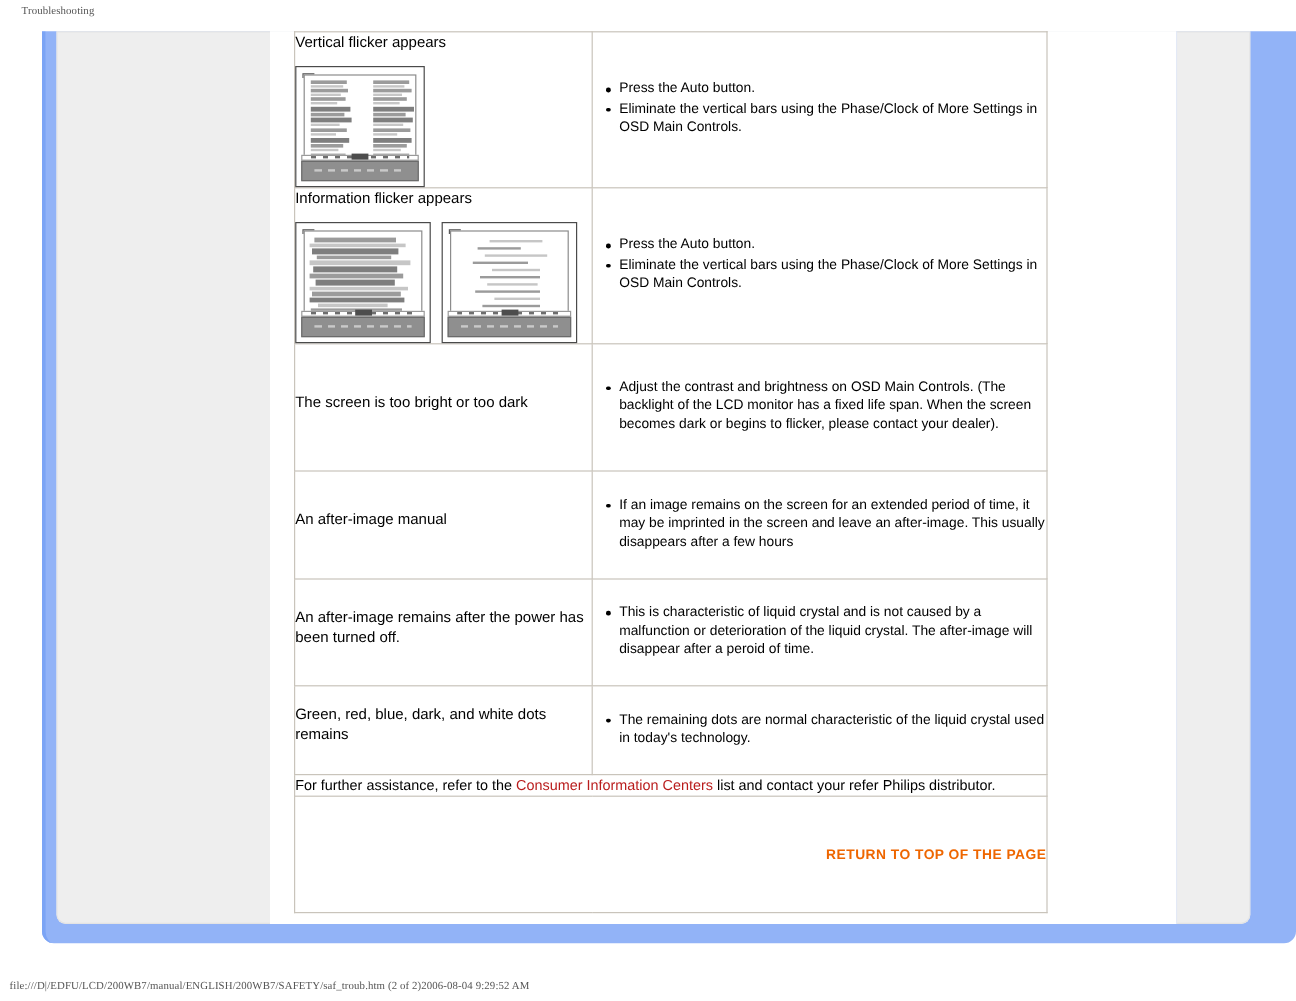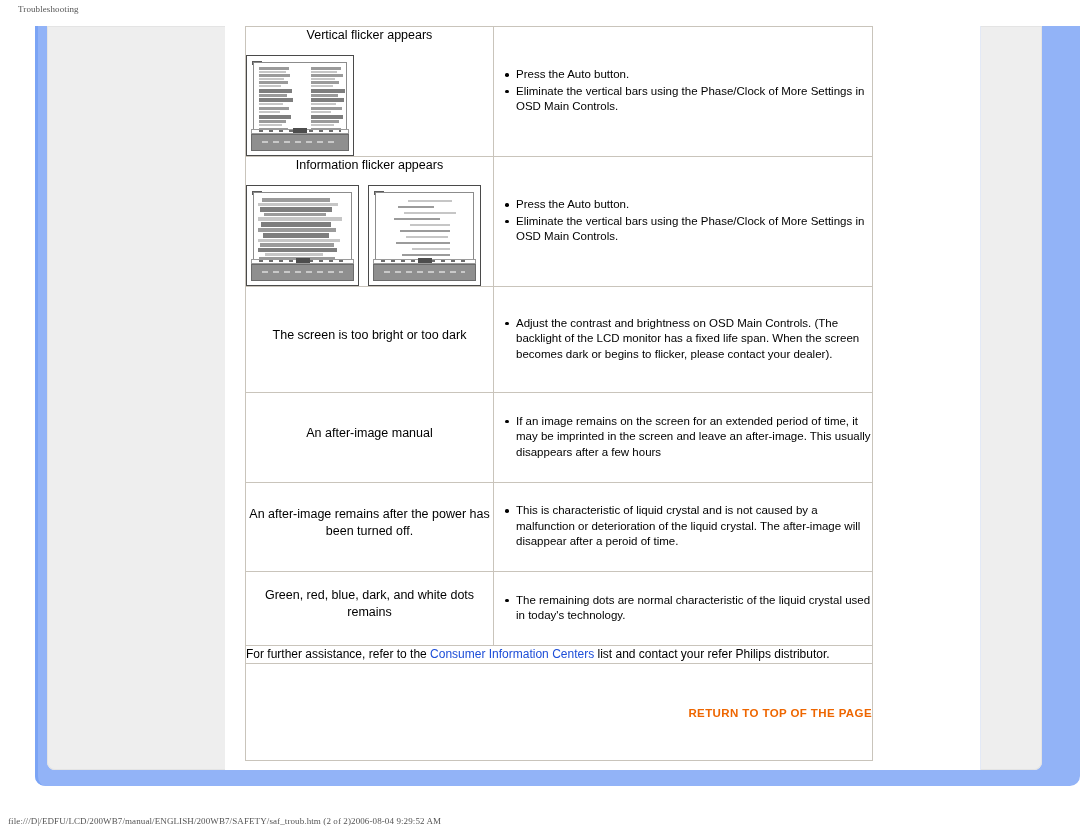--- a/index.html
+++ b/index.html
@@ -115,21 +115,20 @@
     vertical-align: middle;
     padding: 0;
     background: #ffffff;
   }
   .col-sym { width: 247px; }
   .col-fix { width: 378px; }
 
   .sym-cell {
     padding: 9px 8px 10px 8px;
     vertical-align: top;
-    text-align: center;
   }
   .sym-cell.vcenter {
     vertical-align: middle;
     padding-top: 6px;
     padding-bottom: 15px;
   }
   .sym-text {
     font-size: 12.5px;
     color: #000000;
     line-height: 17px;
@@ -245,21 +244,21 @@
   .flk.dk { background: #7e7e7e; }
 
   
   .assist-cell {
     padding: 7px 8px 6px 8px;
     font-size: 12px;
     line-height: 17px;
     color: #000000;
   }
   .link-blue {
-    color: #1d4ed8;
+    color: #b91c1c;
     text-decoration: none;
   }
   .return-cell {
     height: 96px;
     text-align: right;
     vertical-align: middle;
     padding-bottom: 16px;
   }
   .return-link {
     color: #ee6600;

